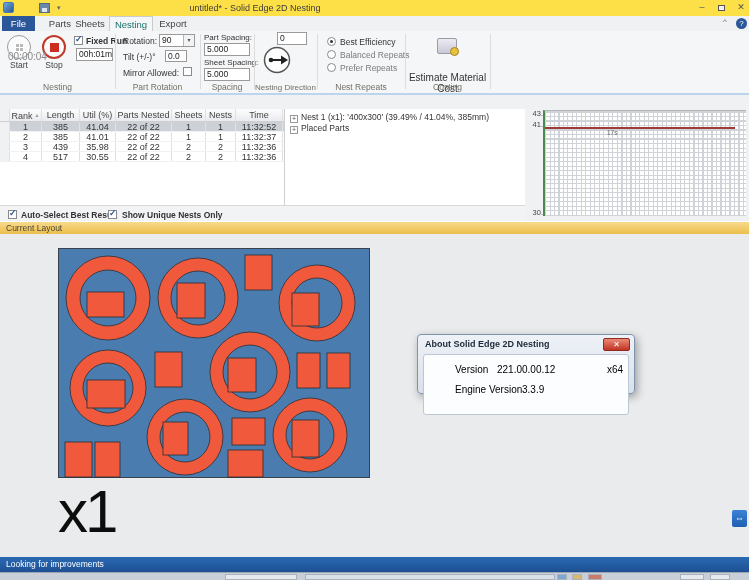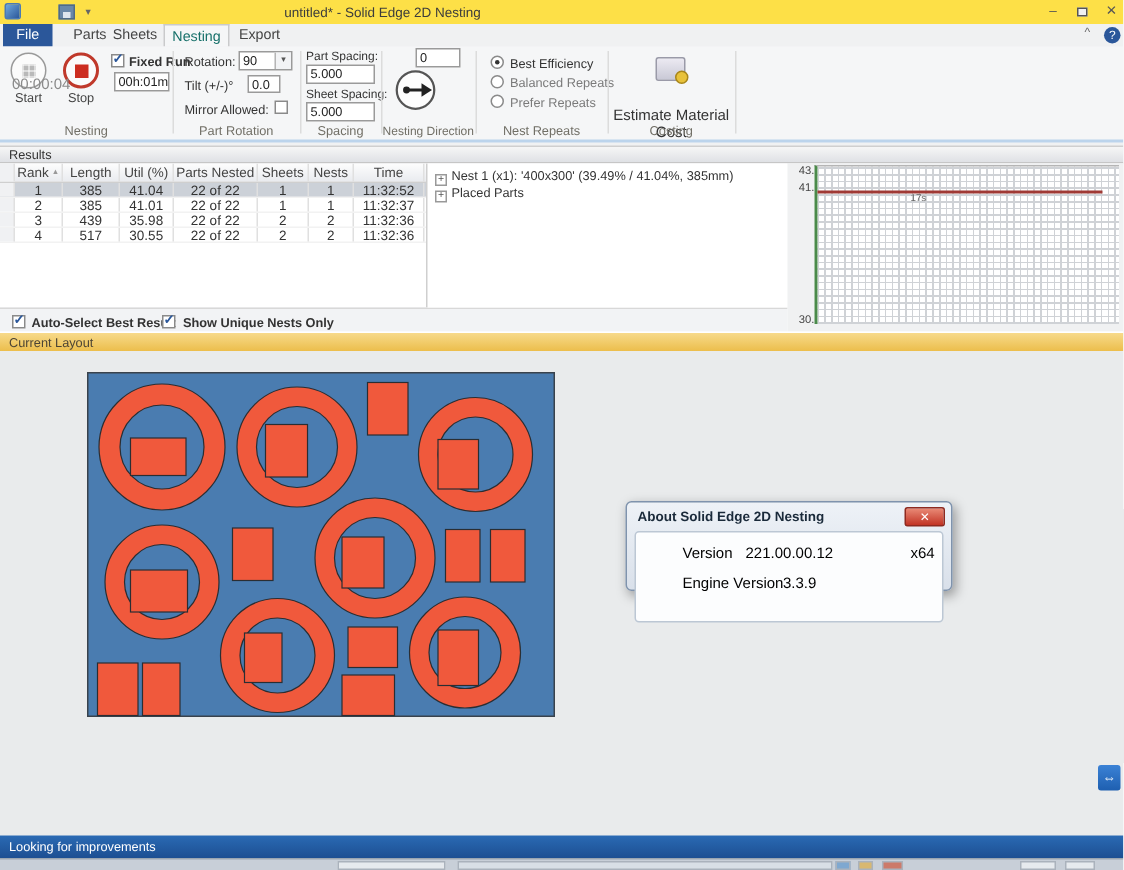--- a/index.html
+++ b/index.html
@@ -206,21 +206,20 @@
     <div class="rgroup" style="left:405px;width:85px;">
       <div class="cost-icon">
           <div class="cost-coin"></div>
         </div>
       <div class="cost-text">Estimate Material Cost</div>
       <div class="glabel">Costing</div>
     </div>
     <div class="rdiv" style="left:490px;"></div>
   </div>
 
-  <div class="results-bar"><span>Results</span></div>
 
   <div class="results-body">
     <div class="table-wrap">
       <div class="table-header">
         <div class="tc c0"></div>
         <div class="tc c1"><span>Rank</span><span class="sort">▲</span></div>
         <div class="tc c2">Length</div>
         <div class="tc c3">Util (%)</div>
         <div class="tc c4">Parts Nested</div>
         <div class="tc c5">Sheets</div>
@@ -333,20 +332,21 @@
         <rect x="234" y="172" width="27" height="37" fill="#f0593c" stroke="#2a2e33" stroke-width="0.8"></rect>
         <rect x="187" y="7" width="27" height="35" fill="#f0593c" stroke="#2a2e33" stroke-width="0.8"></rect>
         <rect x="97" y="104" width="27" height="35" fill="#f0593c" stroke="#2a2e33" stroke-width="0.8"></rect>
         <rect x="239" y="105" width="23" height="35" fill="#f0593c" stroke="#2a2e33" stroke-width="0.8"></rect>
         <rect x="269" y="105" width="23" height="35" fill="#f0593c" stroke="#2a2e33" stroke-width="0.8"></rect>
         <rect x="174" y="170" width="33" height="27" fill="#f0593c" stroke="#2a2e33" stroke-width="0.8"></rect>
         <rect x="170" y="202" width="35" height="27" fill="#f0593c" stroke="#2a2e33" stroke-width="0.8"></rect>
         <rect x="7" y="194" width="27" height="35" fill="#f0593c" stroke="#2a2e33" stroke-width="0.8"></rect>
         <rect x="37" y="194" width="25" height="35" fill="#f0593c" stroke="#2a2e33" stroke-width="0.8"></rect>
       </svg>
+    <div class="count-label">x1</div>
 
     <div class="about">
       <div class="about-title">About Solid Edge 2D Nesting</div>
       <div class="about-close">✕</div>
       <div class="about-panel">
         <div class="about-row" style="left:31px;top:9px;">Version</div>
         <div class="about-row" style="left:73px;top:9px;">221.00.00.12</div>
         <div class="about-row" style="left:183px;top:9px;">x64</div>
         <div class="about-row" style="left:31px;top:29px;">Engine Version</div>
         <div class="about-row" style="left:98px;top:29px;">3.3.9</div>

